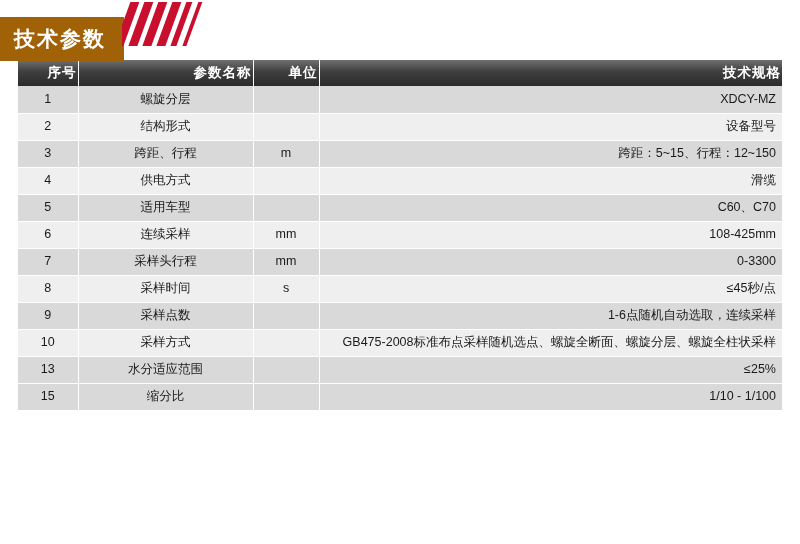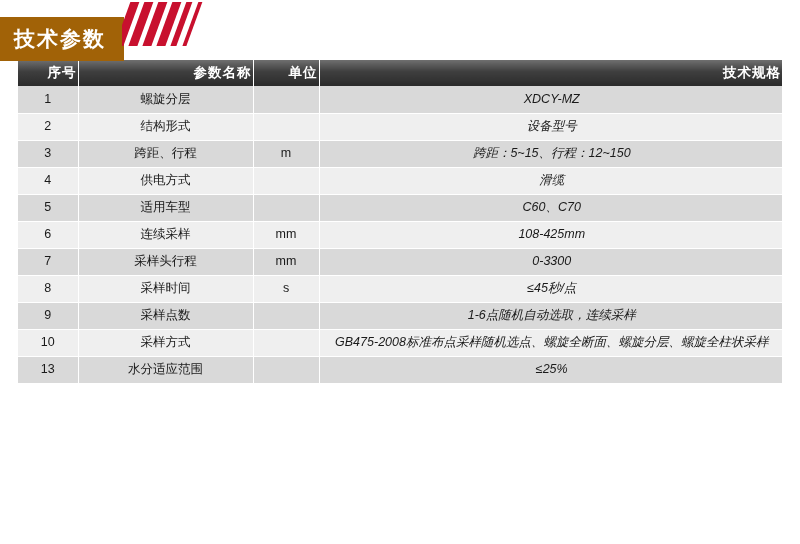--- a/index.html
+++ b/index.html
@@ -93,21 +93,21 @@
     border-right: 1px solid #ffffff;
     height: 27px;
     vertical-align: middle;
     line-height: 1.45;
   }
   table.spec tbody td:last-child { border-right: none; }
 
   .col-no   { text-align: center; }
   .col-name { text-align: center; }
   .col-unit { text-align: center; }
-  .col-spec { text-align: center; padding-left: 8px; padding-right: 6px; font-style: italic; }
+  .col-spec { text-align: right; padding-left: 8px; padding-right: 6px; }
 
   tr.odd  td { background: #d9d9d9; }
   tr.even td { background: #efefef; }
 
   td.tall { height: 40px; }
 </style>
 </head>
 <body>
 
 <div id="page">
@@ -200,17 +200,23 @@
             <td class="col-name tall">采样方式</td>
             <td class="col-unit tall"></td>
             <td class="col-spec tall">GB475-2008标准布点采样随机选点、螺旋全断面、螺旋分层、螺旋全柱状采样</td>
           </tr>
           <tr class="odd">
             <td class="col-no">13</td>
             <td class="col-name">水分适应范围</td>
             <td class="col-unit"></td>
             <td class="col-spec">≤25%</td>
           </tr>
+          <tr class="odd">
+            <td class="col-no">15</td>
+            <td class="col-name">缩分比</td>
+            <td class="col-unit"></td>
+            <td class="col-spec">1/10 - 1/100</td>
+          </tr>
         </tbody>
     </table>
   </div>
 
 </div>
 
 </body></html>

